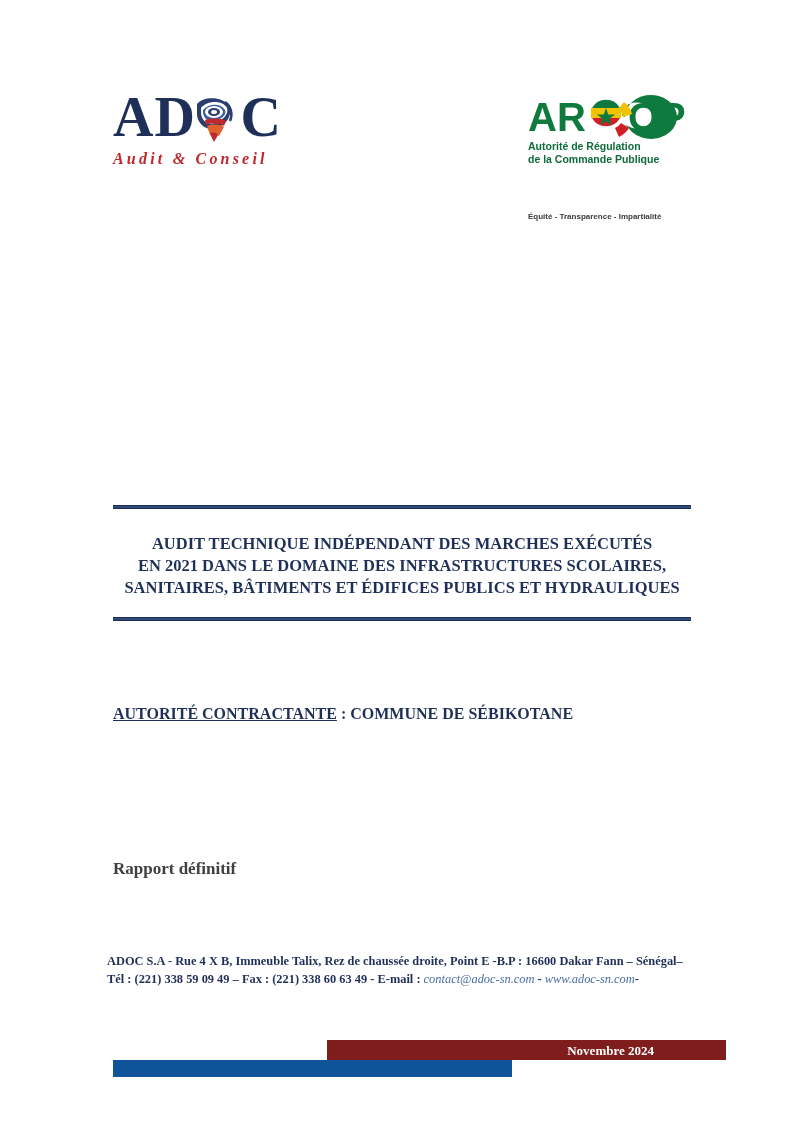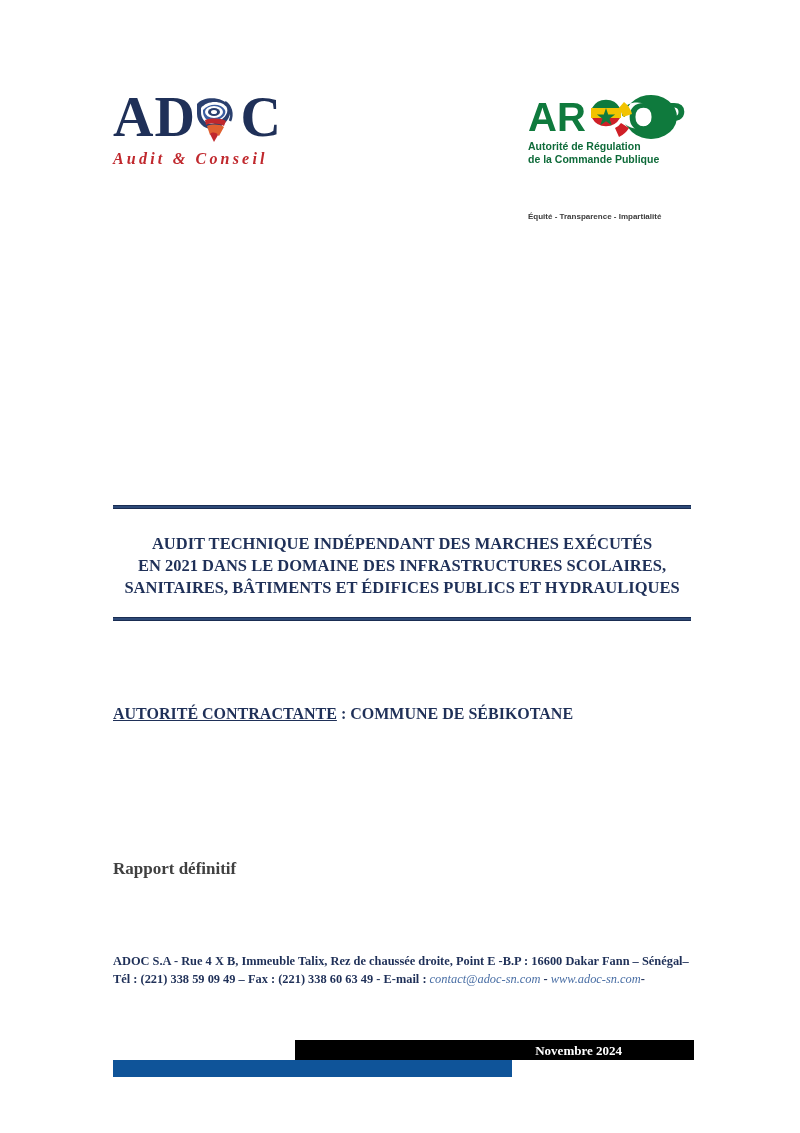--- a/index.html
+++ b/index.html
@@ -165,43 +165,43 @@
     left: 113px;
     top: 859px;
     font-weight: bold;
     font-size: 17px;
     color: #404040;
   }
 
   
   .footer-contact {
     position: absolute;
-    left: 113px;
+    left: 107px;
     top: 952px;
     width: 620px;
     font-weight: bold;
     font-size: 12.4px;
     line-height: 18px;
     color: #1f3058;
     white-space: nowrap;
   }
   .footer-contact .link {
     font-style: italic;
     font-weight: normal;
     color: #4a6fa5;
   }
 
   
   .bar-light {
     position: absolute;
-    left: 295px;
+    left: 327px;
     top: 1040px;
     width: 399px;
     height: 20px;
-    background: #000000;
+    background: #7f1d1d;
   }
   .bar-light-label {
     position: absolute;
     right: 72px;
     top: 2px;
     font-weight: bold;
     font-size: 13px;
     line-height: 17px;
     color: #ffffff;
     white-space: nowrap;

